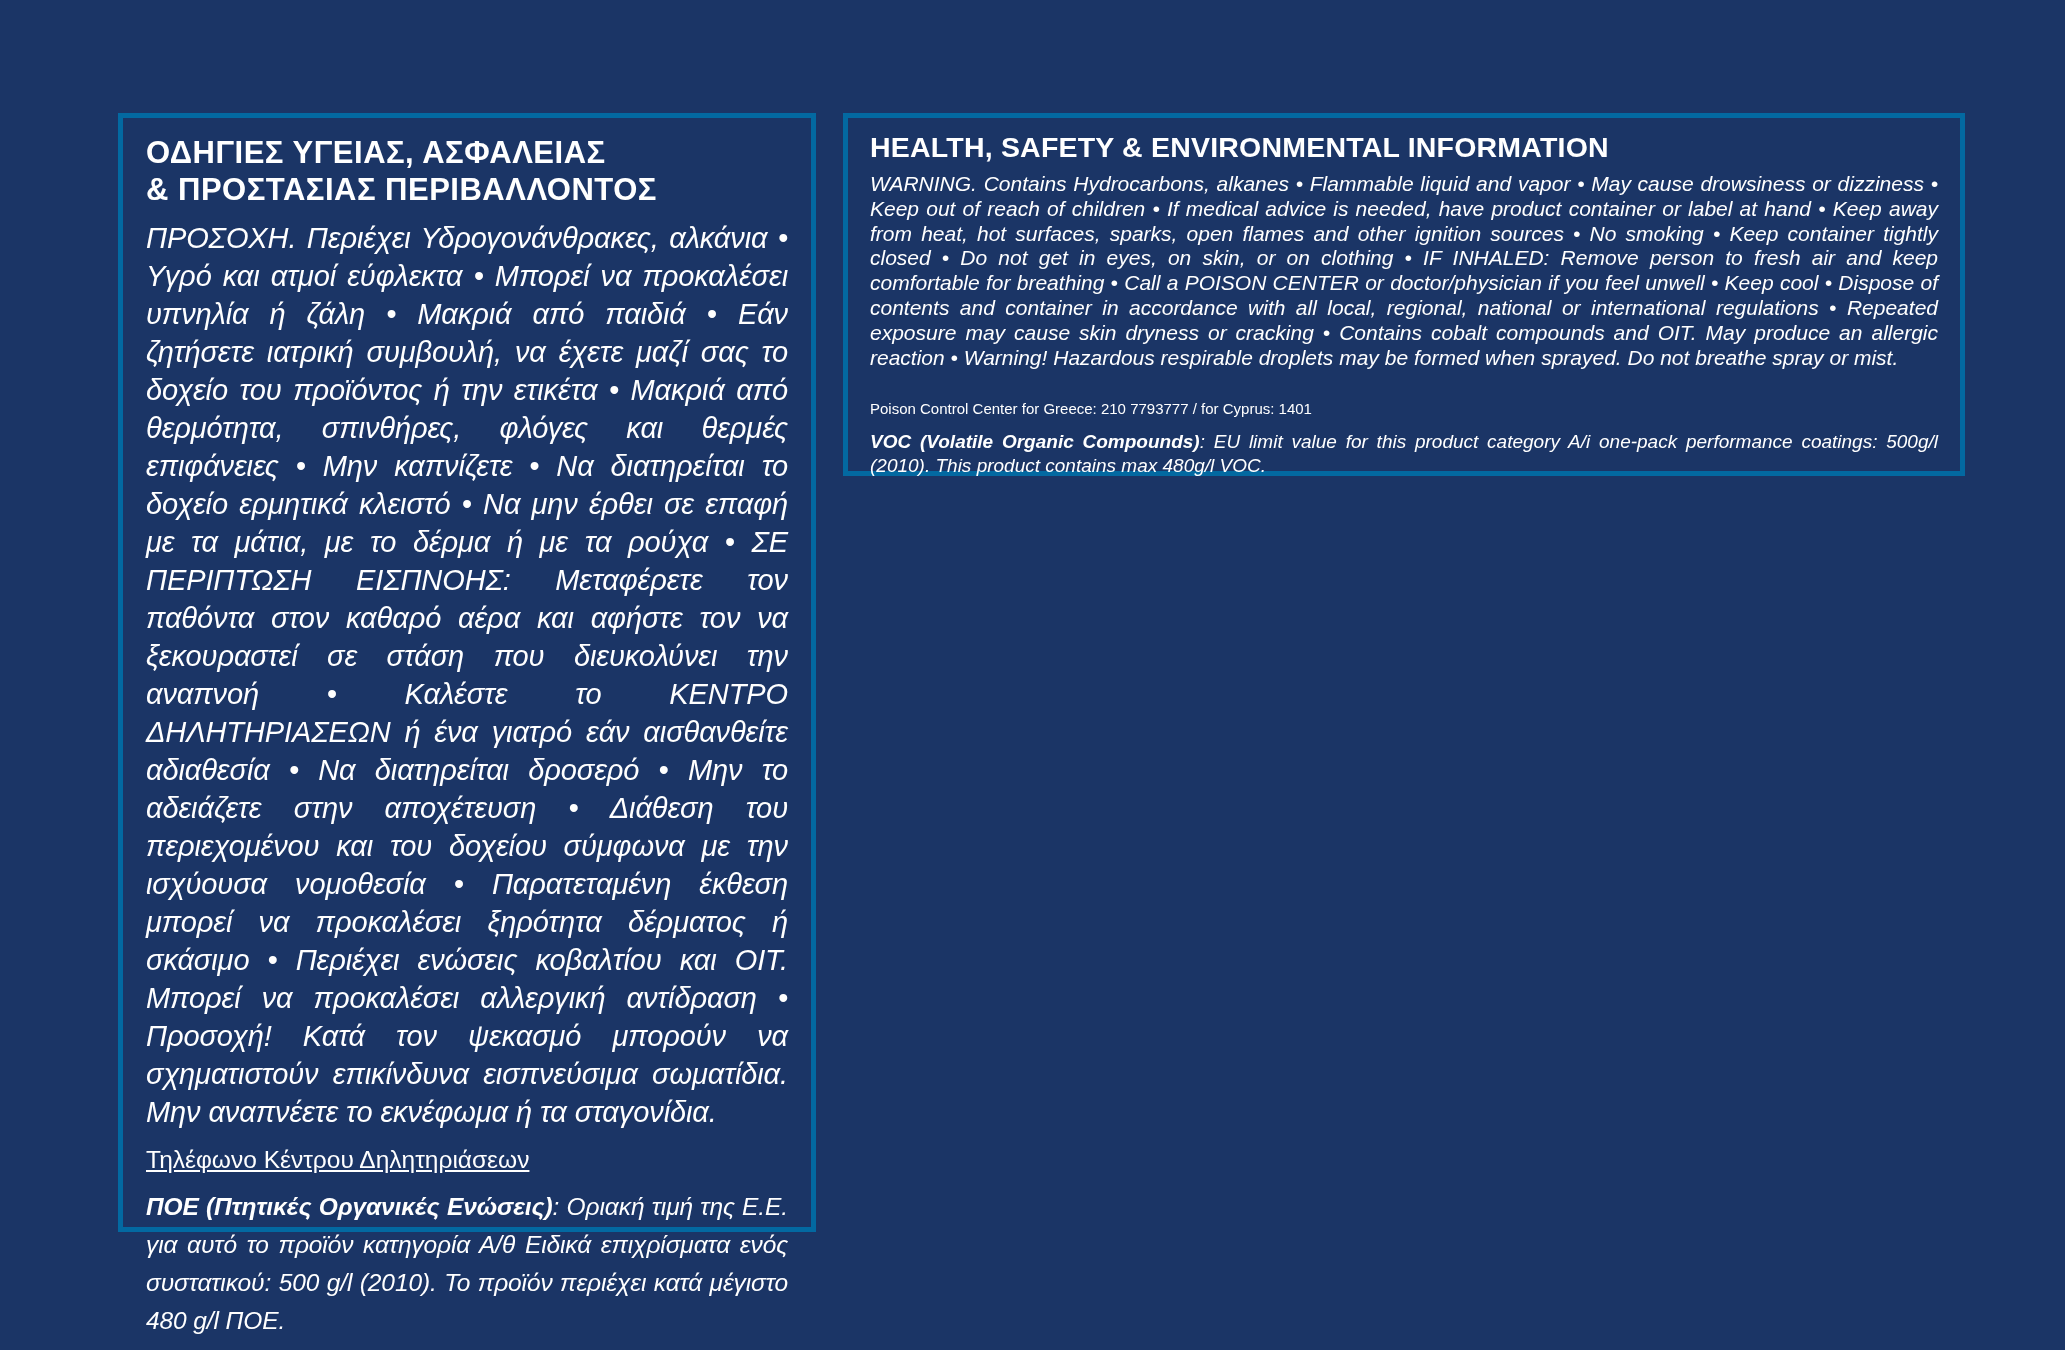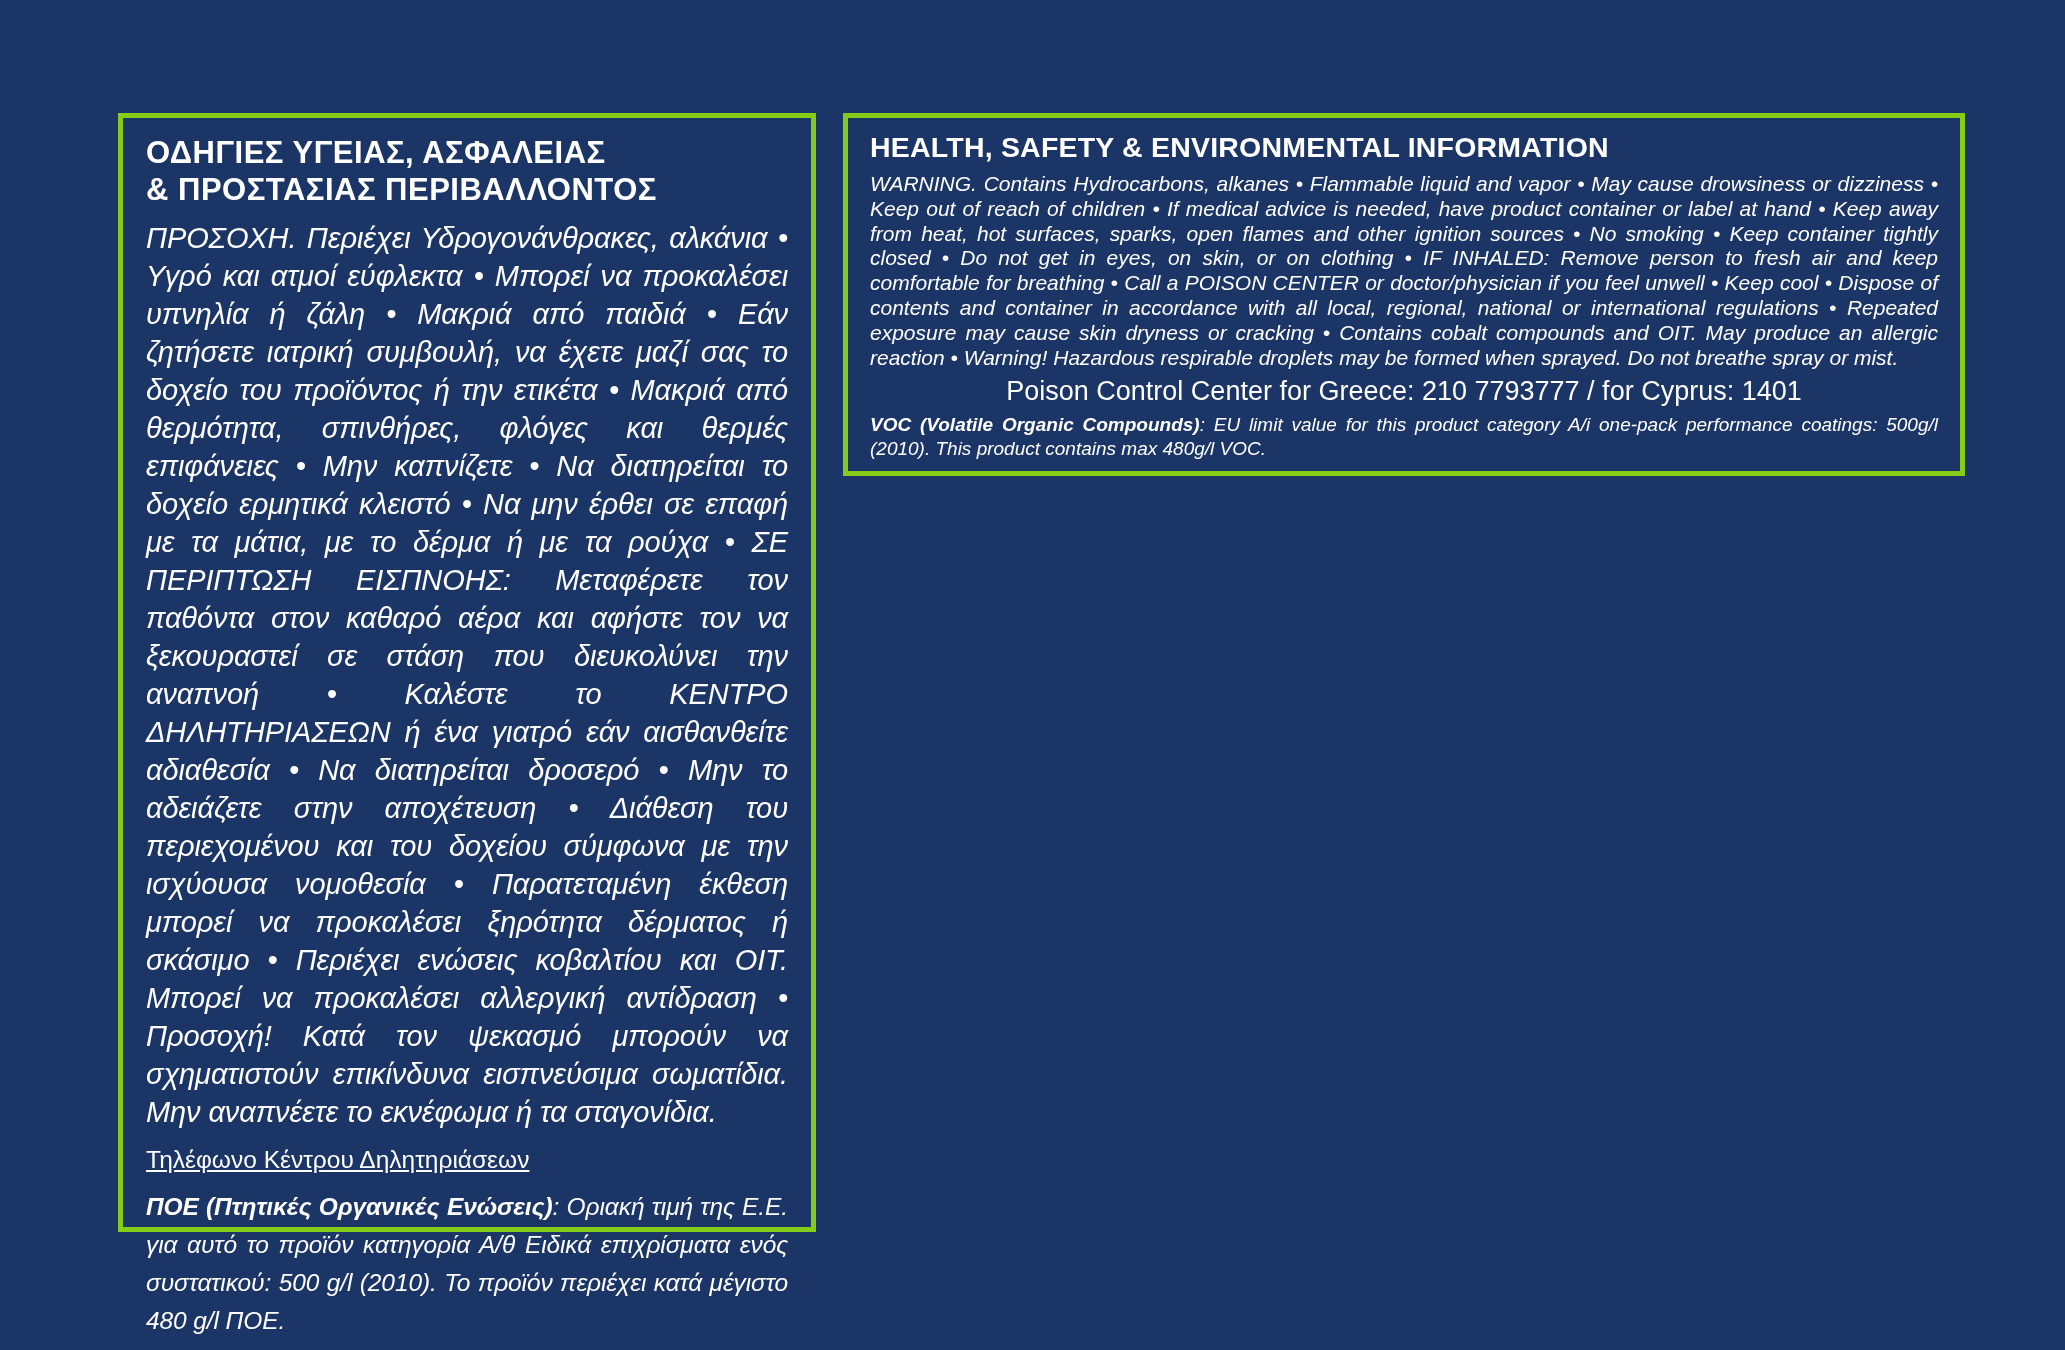--- a/index.html
+++ b/index.html
@@ -6,21 +6,21 @@
   .canvas{
     position:relative;
     width:2065px;height:1350px;
     background:#1b3566;
     font-family:"Liberation Sans","DejaVu Sans",sans-serif;
     color:#ffffff;
     overflow:hidden;
   }
   .panel{
     position:absolute;
-    border:5px solid #84cc16;
+    border:5px solid #0369a1;
     box-sizing:border-box;
     background:#1b3566;
   }
   .panel-left{
     left:118px;top:113px;
     width:698px;height:1119px;
     padding:16px 23px 0 23px;
   }
   .panel-right{
     left:843px;top:113px;
@@ -50,22 +50,22 @@
 
   
   .en-title{
     font-size:28.5px;font-weight:700;letter-spacing:.2px;line-height:33px;
   }
   .en-body{
     margin-top:8px;
     font-size:21px;line-height:24.8px;
   }
   .en-phone{
-    margin-top:9px;
-    font-size:27px;line-height:25px;text-align:center;
+    margin-top:26px;
+    font-size:15px;line-height:25px;
   }
   .en-voc{
     margin-top:9px;
     font-size:19px;line-height:24px;
   }
 
   
   .picto-row{
     margin-top:17px;
     display:flex;justify-content:center;gap:21px;

